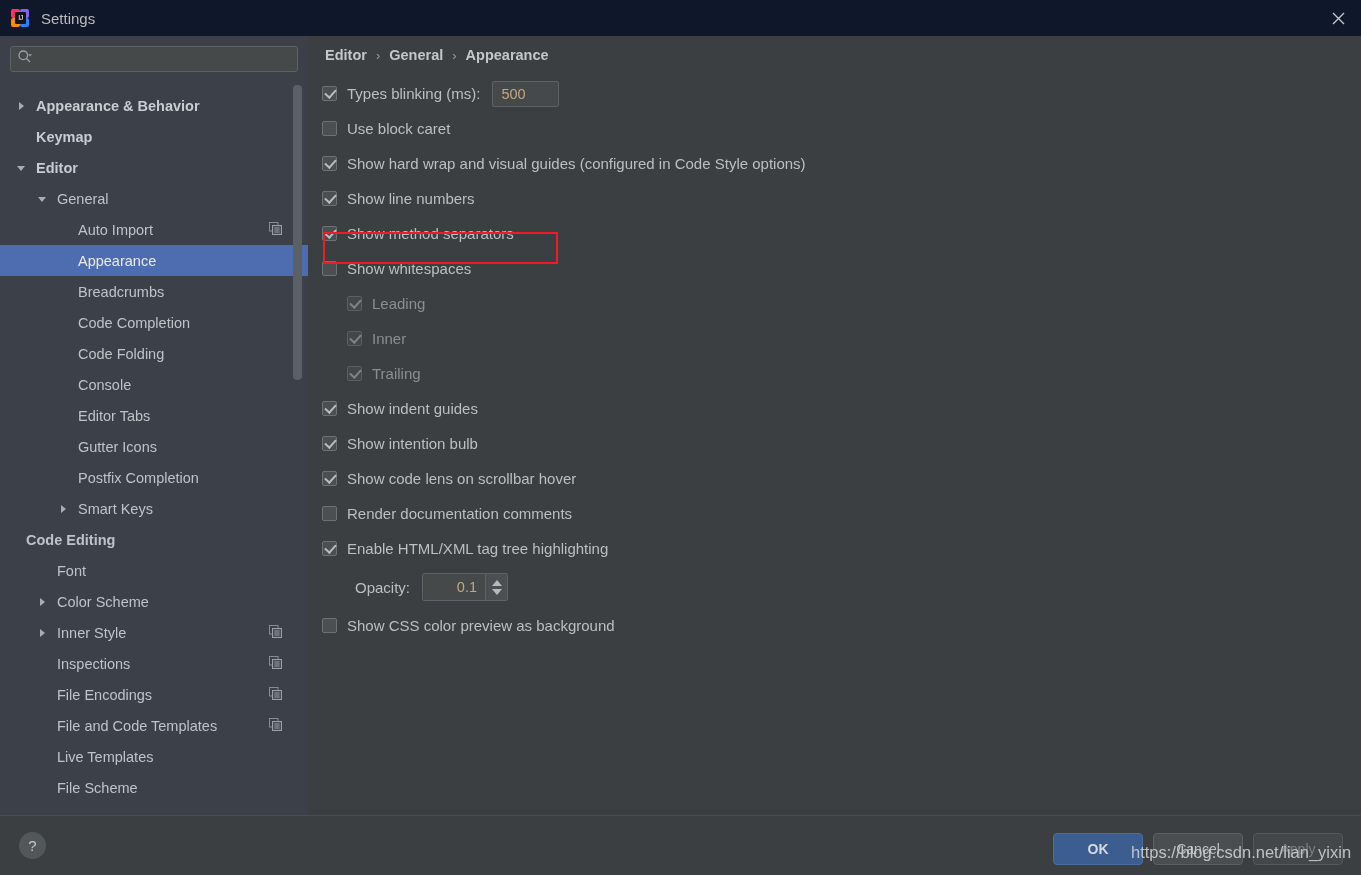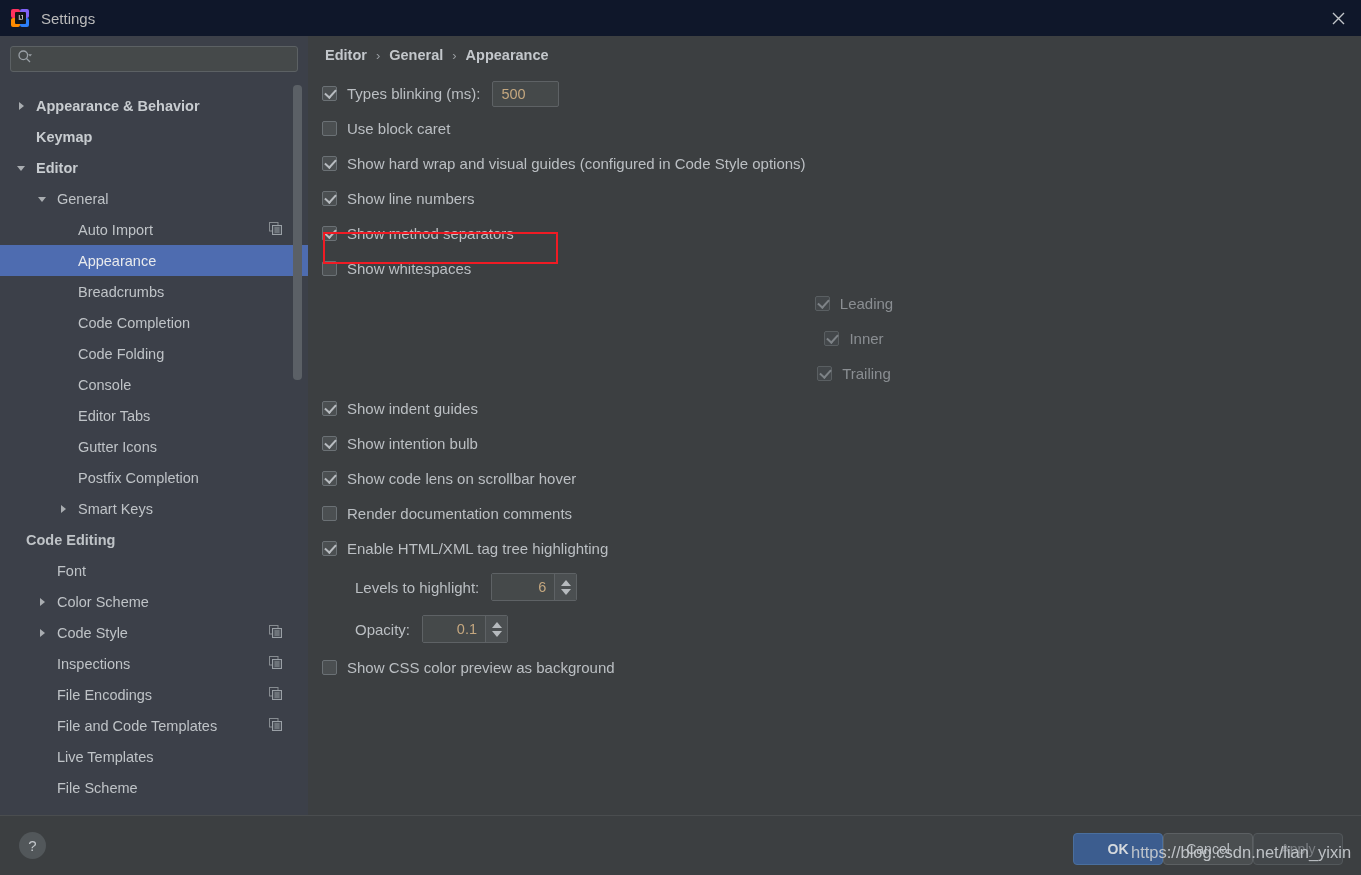--- a/index.html
+++ b/index.html
@@ -96,21 +96,21 @@
   .breadcrumb {
     display: flex; align-items: center; gap: 9px;
     margin: 11px 0 0 17px; font-size: 14.5px; font-weight: bold; color: #c3c7cb;
   }
   .breadcrumb .sep { color: #9a9ea2; font-weight: normal; font-size: 13px; }
   .settings-list { margin: 13px 0 0 14px; }
 
   .opt-row {
     display: flex; align-items: center; height: 35px;
   }
-  .opt-row.indent { padding-left: 25px; justify-content: center; }
+  .opt-row.indent { padding-left: 25px; }
   .cb {
     width: 15px; height: 15px; flex: none;
     border: 1px solid #6b7175; border-radius: 2px; background: #4b4f51;
     margin-right: 10px; position: relative; cursor: pointer;
   }
   .cb.checked::after {
     content: ""; position: absolute; left: 4px; top: 0px;
     width: 5px; height: 9px; border: solid #b8bcc0;
     border-width: 0 2px 2px 0; transform: rotate(42deg);
   }
@@ -158,21 +158,21 @@
     position: absolute; left: 0; top: 815px; width: 1361px; height: 60px;
     background: #3c3f41; border-top: 1px solid #4a4d4f;
   }
   .help-btn {
     position: absolute; left: 19px; top: 16px; width: 27px; height: 27px;
     border-radius: 50%; background: #52575a; color: #c3c7cb;
     font-size: 15px; display: flex; align-items: center; justify-content: center;
     cursor: pointer;
   }
   .btn-bar {
-    position: absolute; right: 18px; top: 17px; display: flex; gap: 0;
+    position: absolute; right: 18px; top: 17px; display: flex; gap: 10px;
   }
   .btn {
     height: 32px; min-width: 90px; border-radius: 4px;
     display: flex; align-items: center; justify-content: center;
     font-size: 14px; cursor: pointer;
   }
   .btn.primary { background: #3c5d8f; border: 1px solid #4a6f9e; color: #d6dade; font-weight: bold; }
   .btn.normal  { background: #4a4e50; border: 1px solid #5c6063; color: #bbbfc3; }
   .btn.disabled { background: #43474a; border: 1px solid #53585b; color: #7a7e82; }
   .watermark {
@@ -297,21 +297,21 @@
             </svg>
           </span>
           <span class="label" style="margin-left: 57px;">Color Scheme</span>
         </div>
         <div class="tree-row">
           <span class="tw" style="left: 35px;">
             <svg width="10" height="10" viewBox="0 0 10 10">
               <path d="M3 1 L8 5 L3 9 Z" fill="#a9adb1"></path>
             </svg>
           </span>
-          <span class="label" style="margin-left: 57px;">Code Style</span>
+          <span class="label" style="margin-left: 57px;">Inner Style</span>
           <span class="copy-ic"><svg width="13" height="13" viewBox="0 0 13 13">
               <rect x="0.5" y="0.5" width="8.5" height="8.5" fill="none" stroke="#878c91"></rect>
               <rect x="3.5" y="3.5" width="9" height="9" fill="#4b5058" stroke="#9aa0a6"></rect>
               <path d="M5.5 6 h5 M5.5 8 h5 M5.5 10 h5" stroke="#9aa0a6" stroke-width="0.9"></path>
             </svg></span>
         </div>
         <div class="tree-row">
           <span class="label" style="margin-left: 57px;">Inspections</span>
           <span class="copy-ic"><svg width="13" height="13" viewBox="0 0 13 13">
               <rect x="0.5" y="0.5" width="8.5" height="8.5" fill="none" stroke="#878c91"></rect>
@@ -405,30 +405,20 @@
         </div>
         <div class="opt-row">
           <span class="cb"></span>
           <span class="opt-label">Render documentation comments</span>
         </div>
         <div class="opt-row">
           <span class="cb checked"></span>
           <span class="opt-label">Enable HTML/XML tag tree highlighting</span>
         </div>
         <div class="field-row">
-          <span class="field-label">Levels to highlight:</span>
-          <div class="spinner">
-            <div class="val">6</div>
-            <div class="btns">
-              <span class="ar up"></span>
-              <span class="ar dn"></span>
-            </div>
-          </div>
-        </div>
-        <div class="field-row">
           <span class="field-label">Opacity:</span>
           <div class="spinner">
             <div class="val">0.1</div>
             <div class="btns">
               <span class="ar up"></span>
               <span class="ar dn"></span>
             </div>
           </div>
         </div>
         <div class="opt-row">

